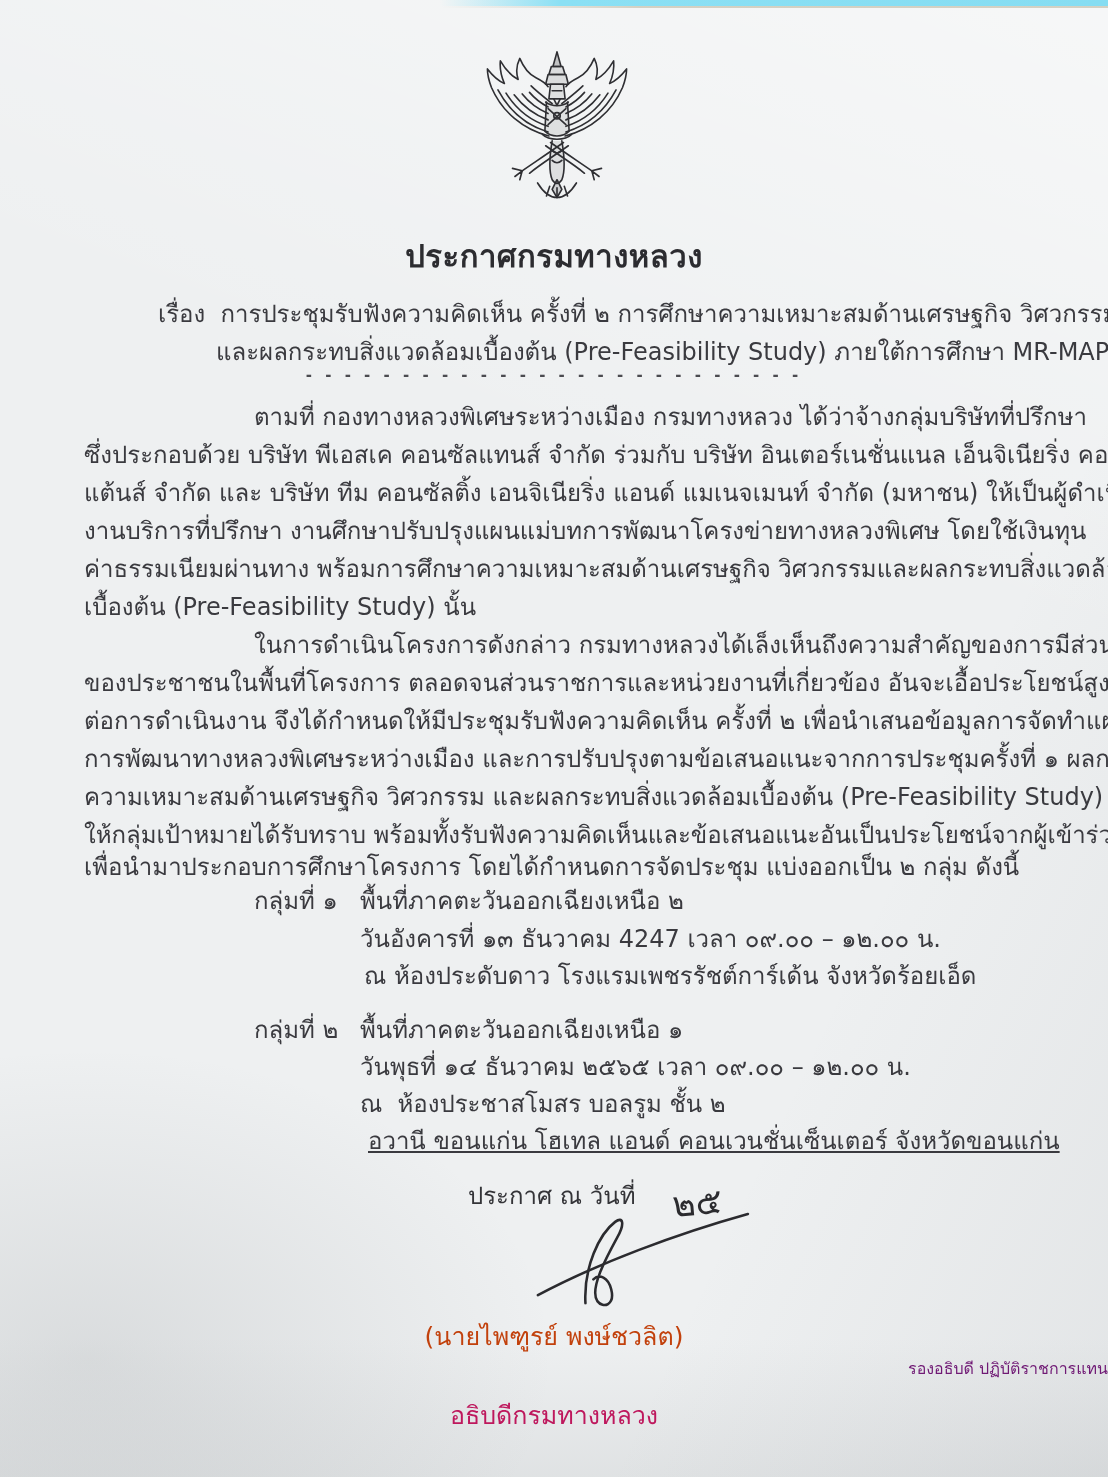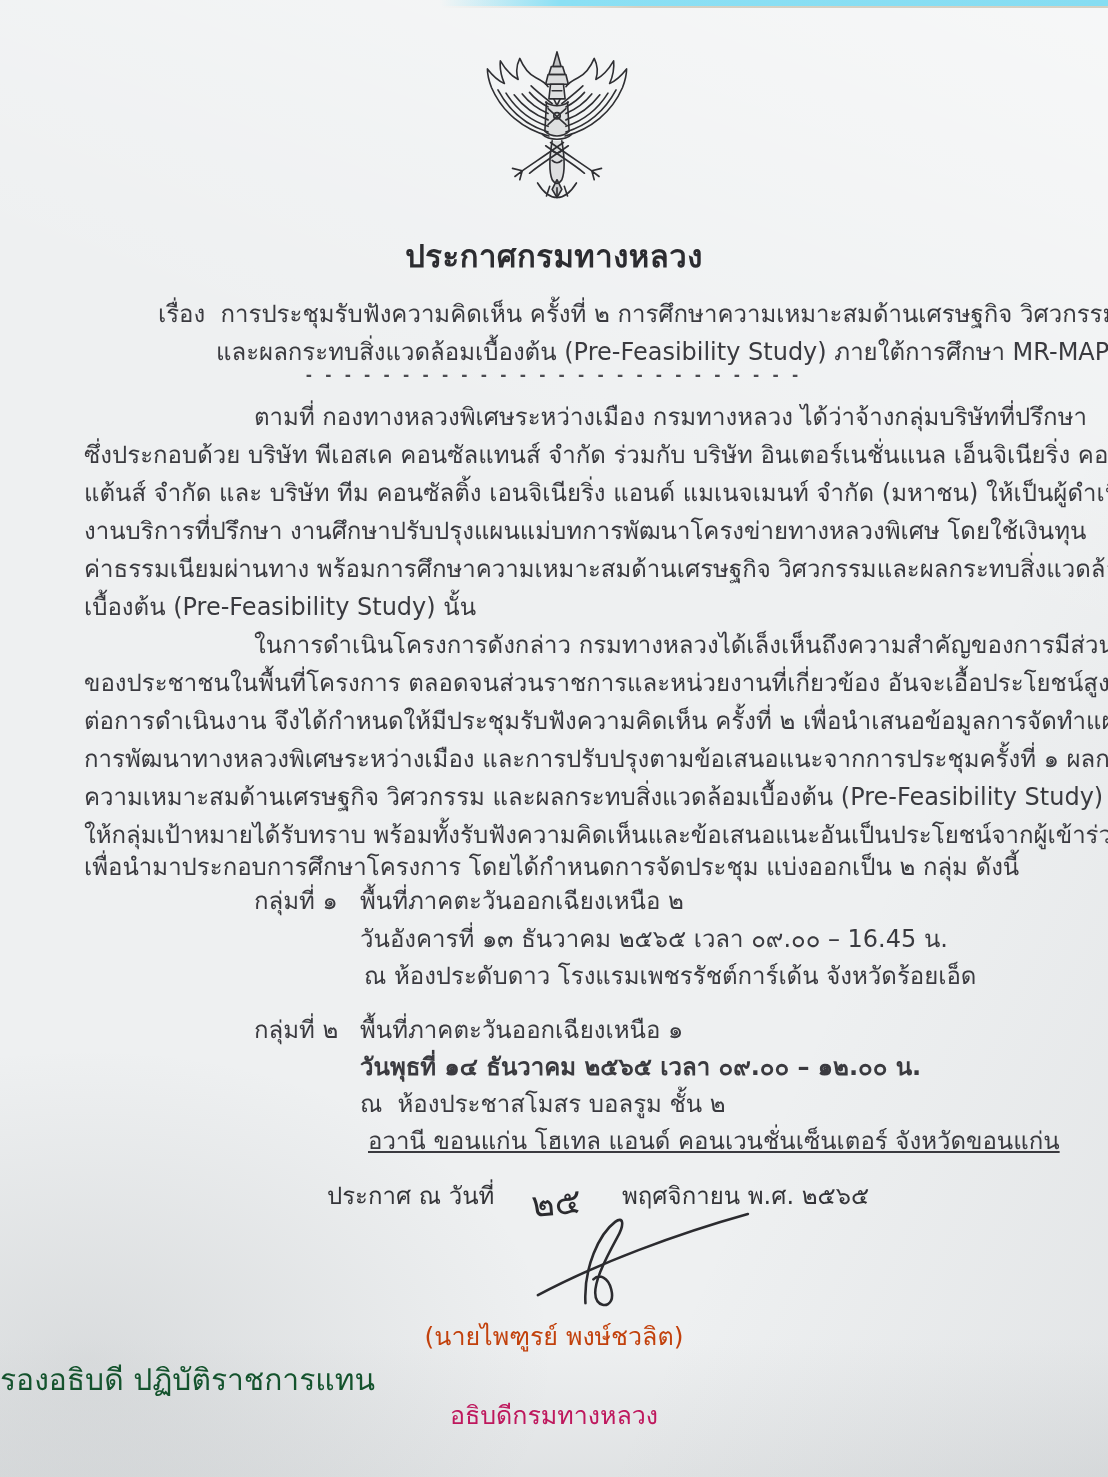--- a/index.html
+++ b/index.html
@@ -28,21 +28,21 @@
   .line{position:absolute;white-space:pre;font-size:24px;line-height:34px;color:#3a3a3f;}
   .subject{font-size:24px;}
   .separator{position:absolute;left:0;right:0;top:366px;text-align:center;
     font-size:15px;font-weight:600;letter-spacing:4px;color:#4b4b50;}
   .date-row{position:absolute;left:0;right:0;top:1176px;display:flex;justify-content:center;
     align-items:flex-end;padding-left:88px;font-size:24px;color:#343438;gap:35px;}
   .date-row .hand{font-size:35px;line-height:30px;font-weight:500;color:#2b2b2f;
     transform:rotate(-5deg) translateY(3px);margin:0 6px 0 2px;}
   .sig-wrap{position:absolute;left:498px;top:1208px;}
   .sig-name{position:absolute;left:0;right:0;top:1316px;text-align:center;font-size:25px;color:#c2410c;}
-  .sig-role1{position:absolute;left:0;right:0;top:1356px;text-align:left;font-size:30px;color:#14532d;}
+  .sig-role1{position:absolute;left:0;right:0;top:1356px;text-align:right;font-size:16px;color:#701a75;}
   .sig-role2{position:absolute;left:0;right:0;top:1395px;text-align:center;font-size:25px;color:#be185d;}
 </style>
 </head>
 <body>
 
 <div class="paper-shade"></div>
 <div class="top-edge"></div>
 
 <div class="emblem">
   <svg width="178" height="164" viewBox="0 0 220 202" aria-hidden="true">
@@ -98,33 +98,32 @@
 <div class="line" style="left:254px;top:628px;">ในการดำเนินโครงการดังกล่าว กรมทางหลวงได้เล็งเห็นถึงความสำคัญของการมีส่วนร่วม</div>
 <div class="line" style="left:84px;top:666px;">ของประชาชนในพื้นที่โครงการ ตลอดจนส่วนราชการและหน่วยงานที่เกี่ยวข้อง อันจะเอื้อประโยชน์สูงสุด</div>
 <div class="line" style="left:84px;top:704px;">ต่อการดำเนินงาน จึงได้กำหนดให้มีประชุมรับฟังความคิดเห็น ครั้งที่ ๒ เพื่อนำเสนอข้อมูลการจัดทำแผนแม่บท</div>
 <div class="line" style="left:84px;top:742px;">การพัฒนาทางหลวงพิเศษระหว่างเมือง และการปรับปรุงตามข้อเสนอแนะจากการประชุมครั้งที่ ๑ ผลการศึกษา</div>
 <div class="line" style="left:84px;top:780px;">ความเหมาะสมด้านเศรษฐกิจ วิศวกรรม และผลกระทบสิ่งแวดล้อมเบื้องต้น (Pre-Feasibility Study)</div>
 <div class="line" style="left:84px;top:818px;">ให้กลุ่มเป้าหมายได้รับทราบ พร้อมทั้งรับฟังความคิดเห็นและข้อเสนอแนะอันเป็นประโยชน์จากผู้เข้าร่วมประชุม</div>
 <div class="line" style="left:84px;top:850px;">เพื่อนำมาประกอบการศึกษาโครงการ โดยได้กำหนดการจัดประชุม แบ่งออกเป็น ๒ กลุ่ม ดังนี้</div>
 
 <div class="line" style="left:254px;top:884px;">กลุ่มที่ ๑</div>
 <div class="line" style="left:360px;top:884px;">พื้นที่ภาคตะวันออกเฉียงเหนือ ๒</div>
-<div class="line" style="left:360px;top:922px;">วันอังคารที่ ๑๓ ธันวาคม ๒๕๖๕ เวลา ๐๙.๐๐ – 16.45 น.</div>
+<div class="line" style="left:360px;top:922px;">วันอังคารที่ ๑๓ ธันวาคม 4247 เวลา ๐๙.๐๐ – ๑๒.๐๐ น.</div>
 <div class="line" style="left:364px;top:959px;">ณ ห้องประดับดาว โรงแรมเพชรรัชต์การ์เด้น จังหวัดร้อยเอ็ด</div>
 
 <div class="line" style="left:254px;top:1013px;">กลุ่มที่ ๒</div>
 <div class="line" style="left:360px;top:1013px;">พื้นที่ภาคตะวันออกเฉียงเหนือ ๑</div>
-<div class="line" style="left:360px;top:1050px;font-weight:bold;">วันพุธที่ ๑๔ ธันวาคม ๒๕๖๕ เวลา ๐๙.๐๐ – ๑๒.๐๐ น.</div>
+<div class="line" style="left:360px;top:1050px;">วันพุธที่ ๑๔ ธันวาคม ๒๕๖๕ เวลา ๐๙.๐๐ – ๑๒.๐๐ น.</div>
 <div class="line" style="left:360px;top:1087px;">ณ  ห้องประชาสโมสร บอลรูม ชั้น ๒</div>
 <div class="line" style="left:368px;top:1124px;text-decoration:underline;">อวานี ขอนแก่น โฮเทล แอนด์ คอนเวนชั่นเซ็นเตอร์ จังหวัดขอนแก่น</div>
 
 <div class="date-row">
   <span>ประกาศ ณ วันที่</span>
   <span class="hand">๒๕</span>
-  <span>พฤศจิกายน พ.ศ. ๒๕๖๕</span>
 </div>
 
 <div class="sig-wrap">
   <svg width="268" height="104" viewBox="0 0 270 105" aria-hidden="true">
     <g stroke="#2b2b2f" fill="none" stroke-width="2.6" stroke-linecap="round">
       <path d="M40,88 C100,56 180,26 252,6"></path>
       <path d="M88,96 C86,60 102,26 118,14 C126,8 128,16 120,30 C108,52 92,82 100,94 C106,102 118,98 114,82 C111,70 102,66 96,72"></path>
     </g>
   </svg>
 </div>

